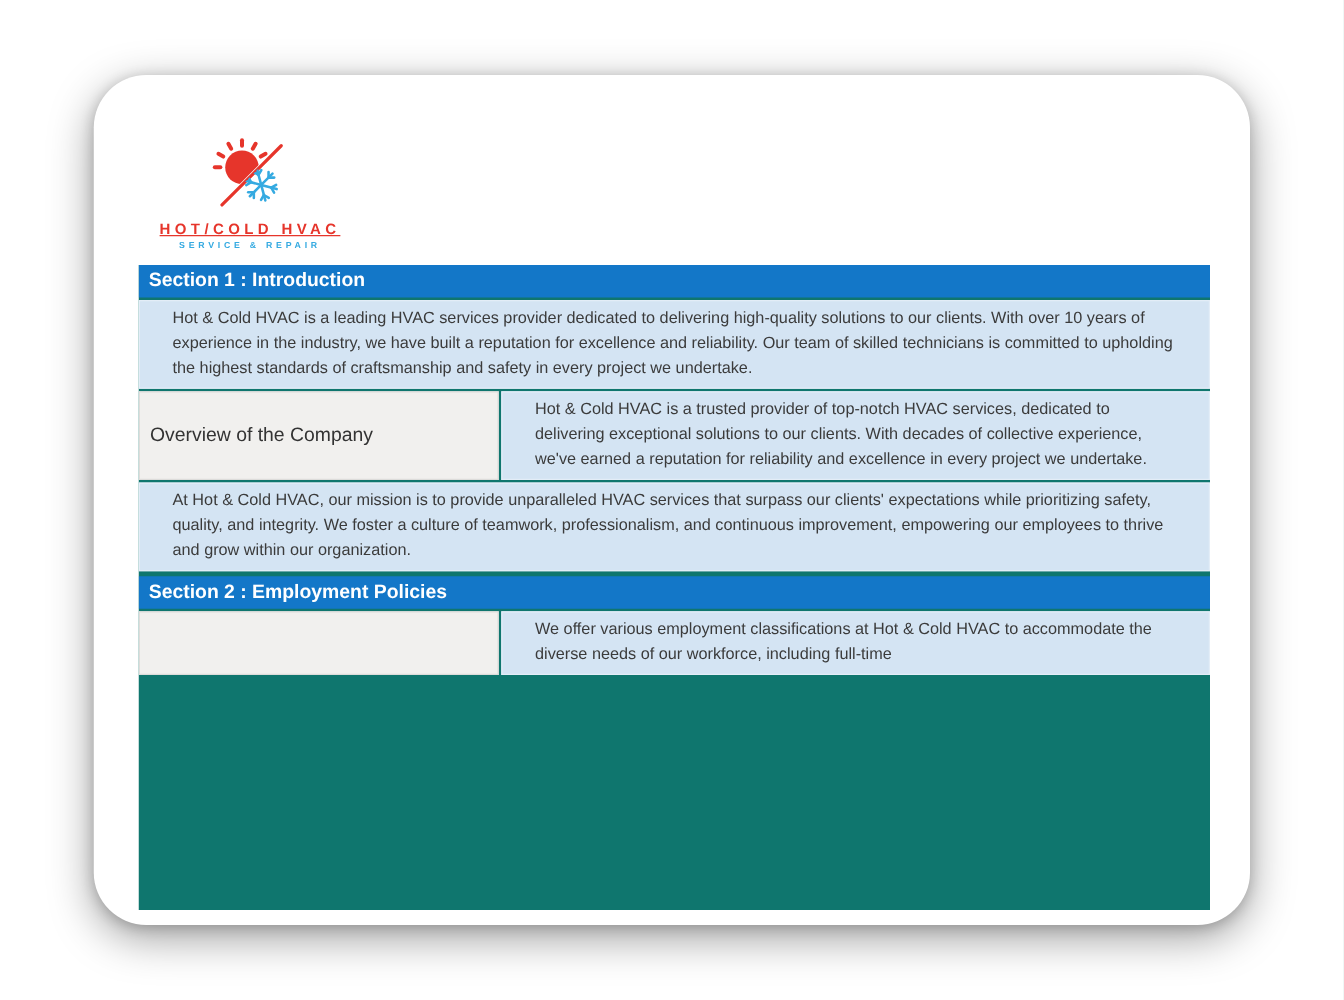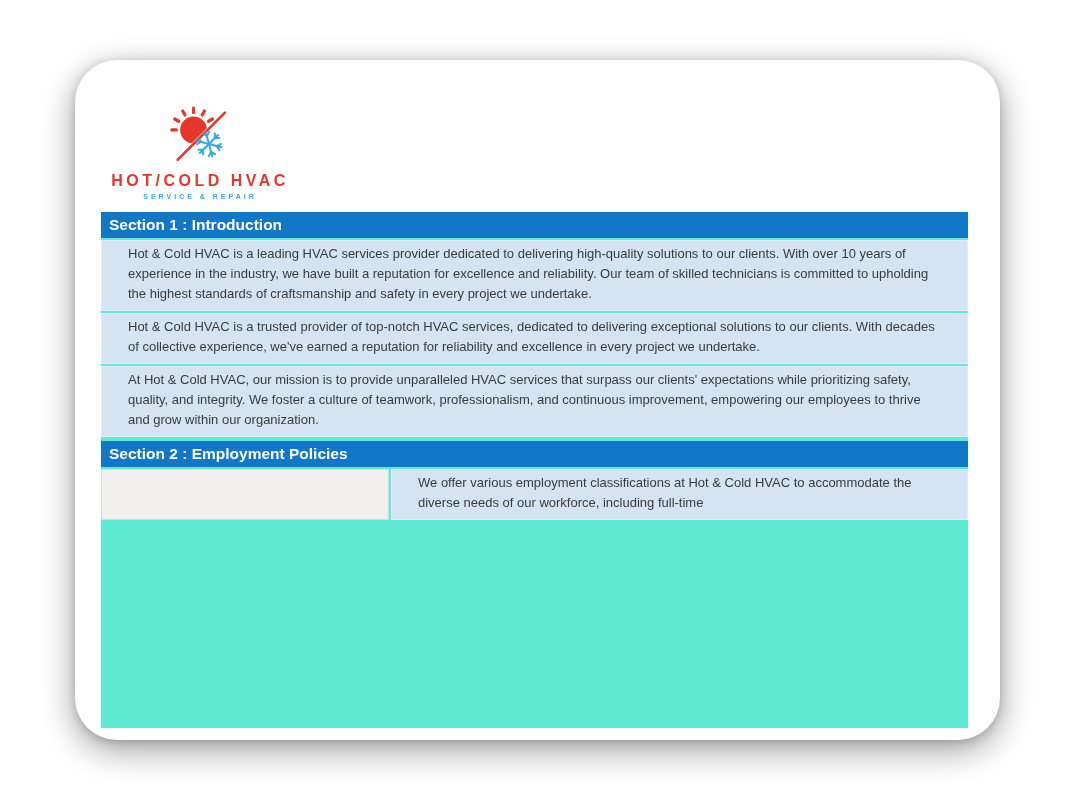--- a/index.html
+++ b/index.html
@@ -19,36 +19,36 @@
     background:#ffffff;border-radius:42px;
     box-shadow:0 10px 35px rgba(0,0,0,0.38), 0 2px 10px rgba(0,0,0,0.18);
   }
   .card-header{
     display:flex;justify-content:space-between;align-items:flex-end;
     padding:46px 32px 12px 30px;height:152px;
   }
   .logo-block{display:flex;flex-direction:column;align-items:center;width:190px;}
   .logo-icon{width:64px;height:64px;margin-bottom:5px;}
   .logo-title{
-    color:var(--logo-red);font-size:16px;font-weight:800;
-    letter-spacing:3.5px;white-space:nowrap;
+    color:var(--logo-red);font-size:12px;font-weight:800;
+    letter-spacing:3.5px;white-space:nowrap;text-decoration:underline;
   }
   .logo-subtitle{
     color:var(--logo-blue);font-size:7px;font-weight:700;
     letter-spacing:3px;margin-top:3px;white-space:nowrap;
   }
   .powered-block{display:flex;align-items:center;gap:7px;padding-bottom:6px;}
   .powered-label{
     color:var(--housecall-blue);font-size:11.5px;font-weight:700;
     letter-spacing:1.3px;position:relative;top:3px;
   }
   .hcp-icon{width:21px;height:24px;}
   .powered-brand{color:var(--housecall-blue);font-size:23px;font-weight:700;letter-spacing:0.2px;}
   .table-clip{
-    margin:0 32px 0 26px;height:516px;overflow:hidden;background:#5eead4;
+    margin:0 32px 0 36px;height:516px;overflow:hidden;background:#0f766e;
   }
   .section-bar{
     background:var(--section-bar);color:#ffffff;font-size:15.5px;font-weight:700;
     height:26px;line-height:26px;padding-left:8px;margin-bottom:2px;
   }
   .trow{display:flex;gap:2px;margin-bottom:2px;}
   .tcell-label{
     flex:0 0 288px;background:var(--cell-left-bg);border:1px solid #dddcda;
     display:flex;align-items:center;padding:4px 8px;
     color:#333333;font-size:15.5px;line-height:20px;
@@ -132,20 +132,21 @@
 
   </div>
 
   <div class="table-clip">
     <div id="handbook-table">
         <div class="section-bar">Section 1 : Introduction</div>
         <div class="trow">
           <div class="tcell-content">Hot &amp; Cold HVAC is a leading HVAC services provider dedicated to delivering high-quality solutions to our clients. With over 10 years of experience in the industry, we have built a reputation for excellence and reliability. Our team of skilled technicians is committed to upholding the highest standards of craftsmanship and safety in every project we undertake.</div>
         </div>
         <div class="trow">
+          <div class="tcell-label">Overview of the Company</div>
           <div class="tcell-content">Hot &amp; Cold HVAC is a trusted provider of top-notch HVAC services, dedicated to delivering exceptional solutions to our clients. With decades of collective experience, we've earned a reputation for reliability and excellence in every project we undertake.</div>
         </div>
         <div class="trow">
           <div class="tcell-content">At Hot &amp; Cold HVAC, our mission is to provide unparalleled HVAC services that surpass our clients' expectations while prioritizing safety, quality, and integrity. We foster a culture of teamwork, professionalism, and continuous improvement, empowering our employees to thrive and grow within our organization.</div>
         </div>
         <div class="trow">
         </div>
         <div class="section-bar">Section 2 : Employment Policies</div>
         <div class="trow">
           <div class="tcell-label"></div>

